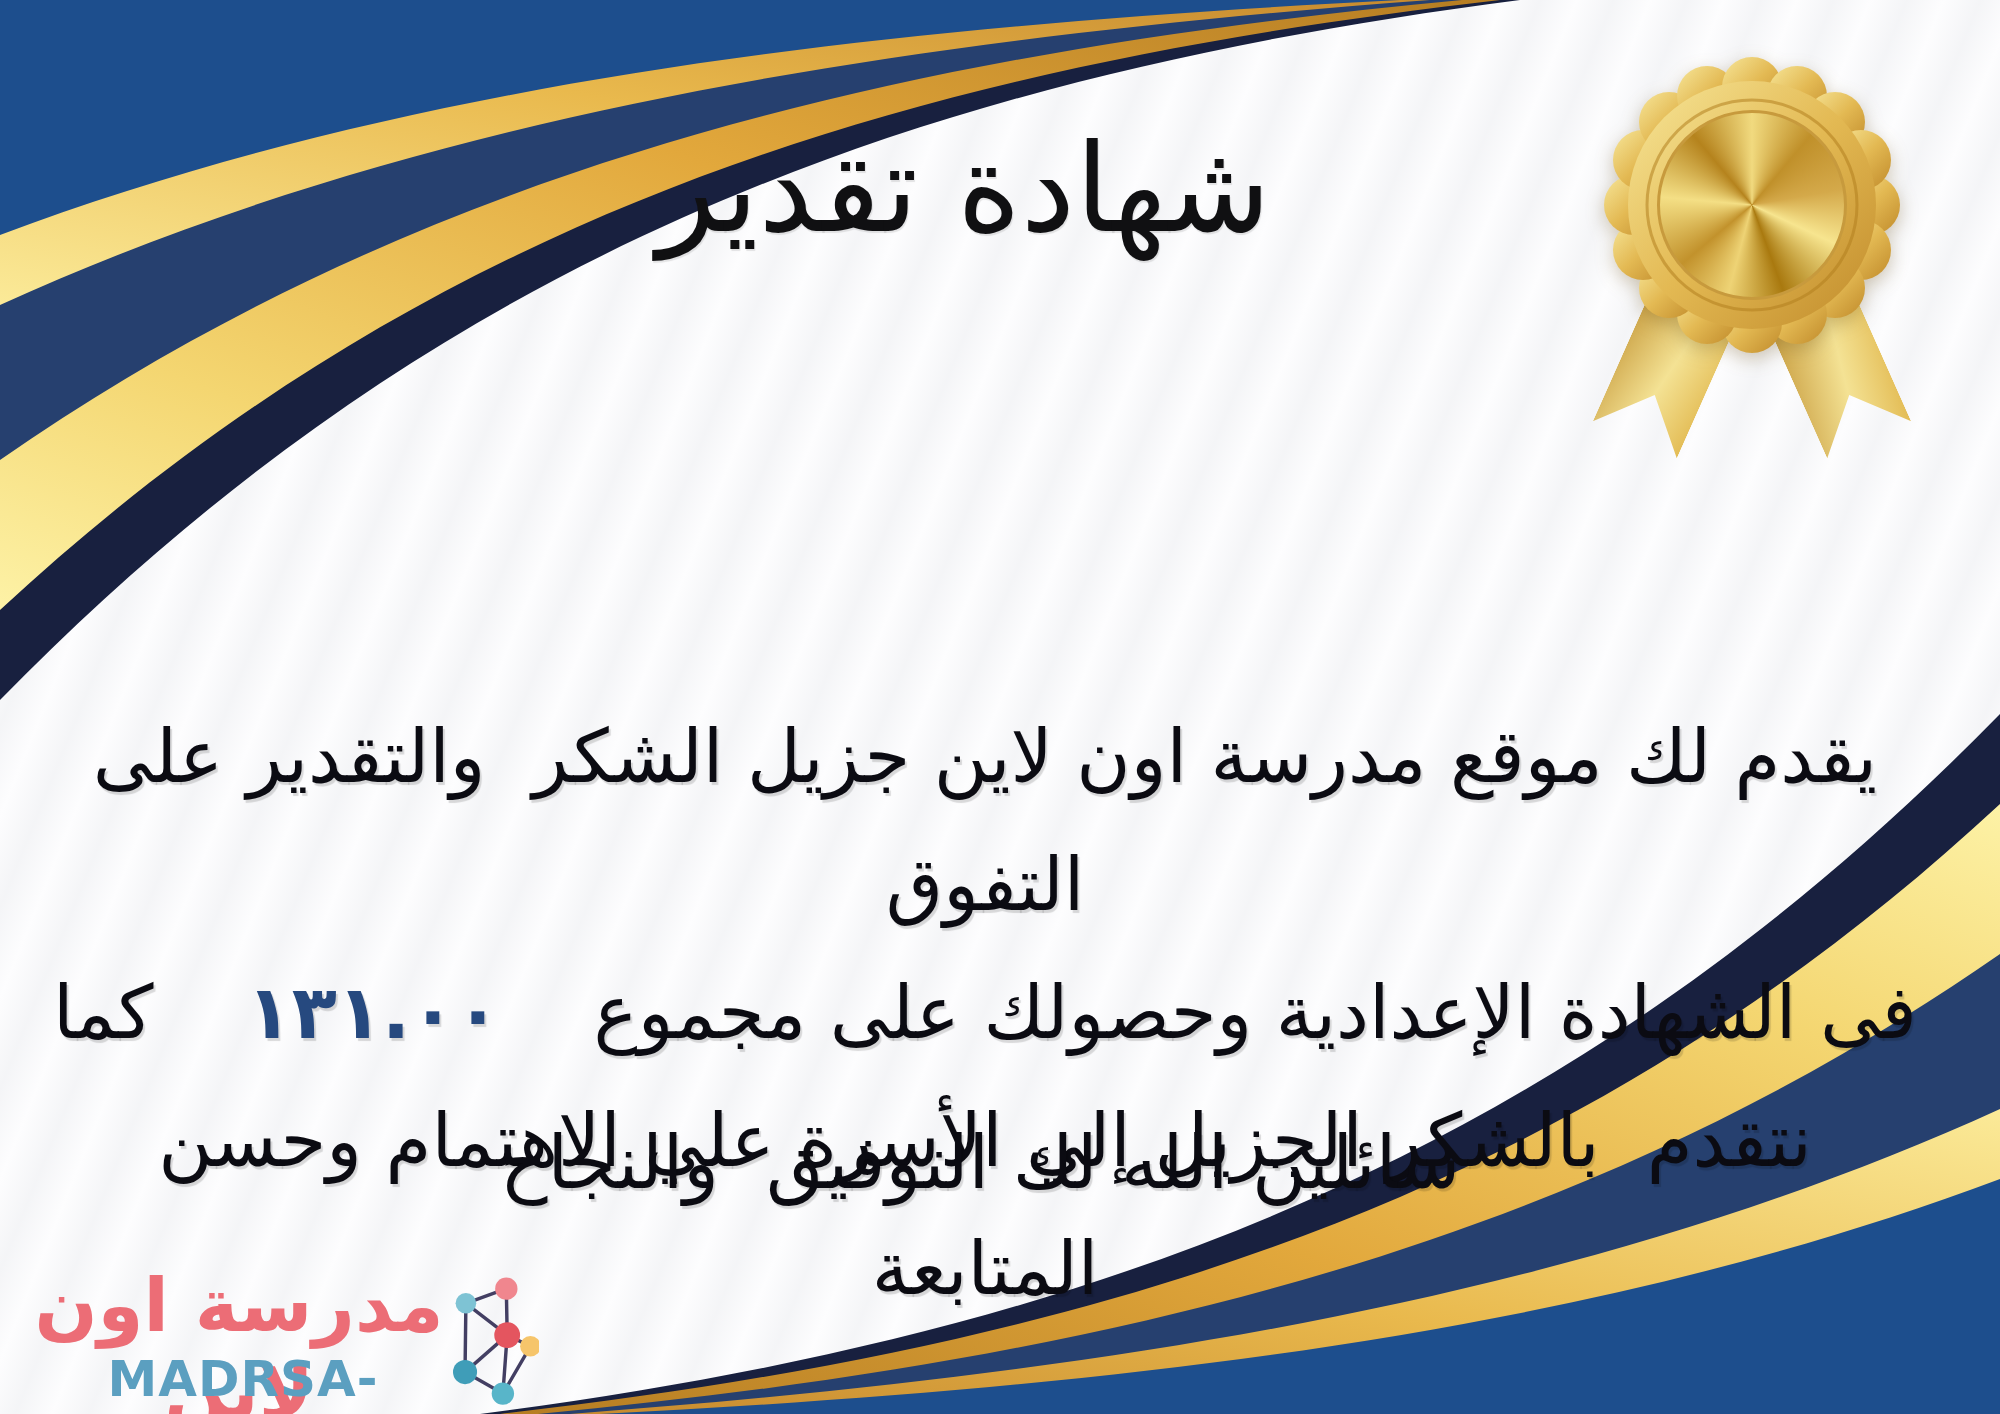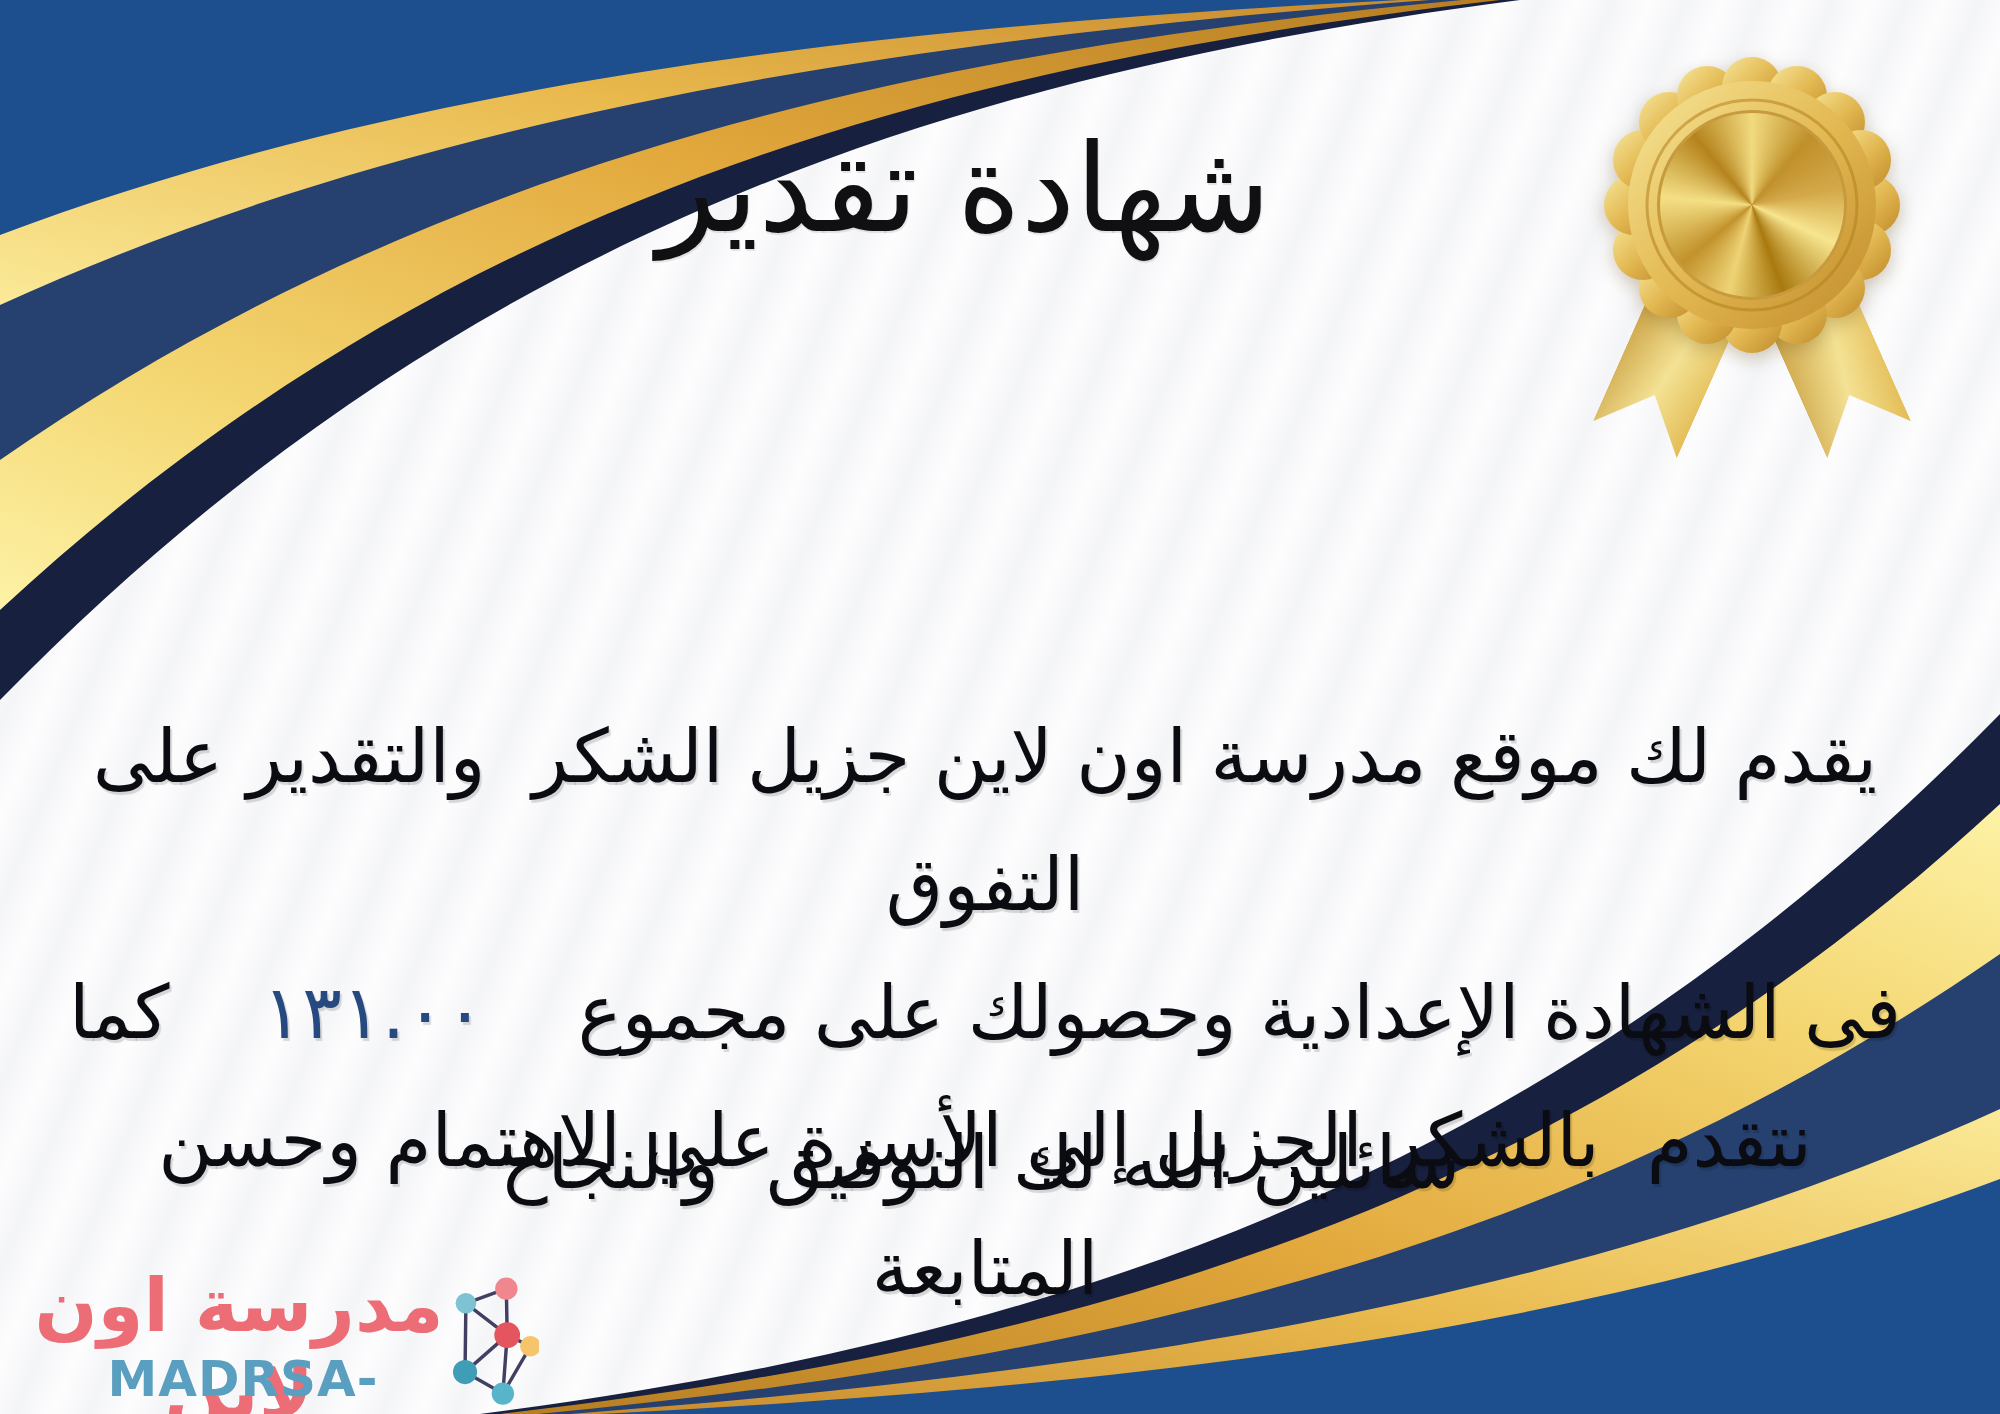--- a/index.html
+++ b/index.html
@@ -31,21 +31,21 @@
   
   .title{position:absolute;left:0;top:70px;width:1920px;margin:4px;
     font-size:122px;font-weight:normal;color:#101012;text-align:center;
     line-height:230px;white-space:pre-wrap;text-shadow:1px 2px 1px rgba(0,0,0,.10);}
   .name{position:absolute;left:0;top:448px;width:1980px;
     font-size:104px;font-weight:bold;color:#2a4c88;text-align:center;
     line-height:200px;white-space:pre-wrap;text-shadow:0 3px 2px rgba(25,45,90,.22);}
   .bodytext{position:absolute;left:45px;top:692px;width:1880px;text-align:center;}
   .line{margin:0;font-size:74px;color:#0b0b12;line-height:128px;
     white-space:pre-wrap;text-shadow:2px 3px 1px rgba(0,0,0,.14);}
-  .score{color:#26497f;font-weight:normal;margin:0 93px;}
+  .score{color:#26497f;font-weight:bold;margin:0 93px;}
   .closing{position:absolute;left:0;top:1102px;width:1960px;
     font-size:74px;color:#0b0b12;text-align:center;line-height:120px;
     white-space:pre-wrap;text-shadow:2px 3px 1px rgba(0,0,0,.14);}
   
   .logo{position:absolute;left:25px;top:1246px;width:530px;height:160px;margin-top:16px;}
   .logo-ar{position:absolute;left:0;top:0;width:428px;text-align:center;
     font-size:74px;font-weight:bold;color:#ec6d76;line-height:86px;white-space:pre-wrap;}
   .logo-en{position:absolute;left:0;top:88px;width:436px;text-align:center;
     font-size:50px;font-weight:bold;color:#5b9fc0;letter-spacing:1px;}
   .net{position:absolute;left:428px;top:10px;}

